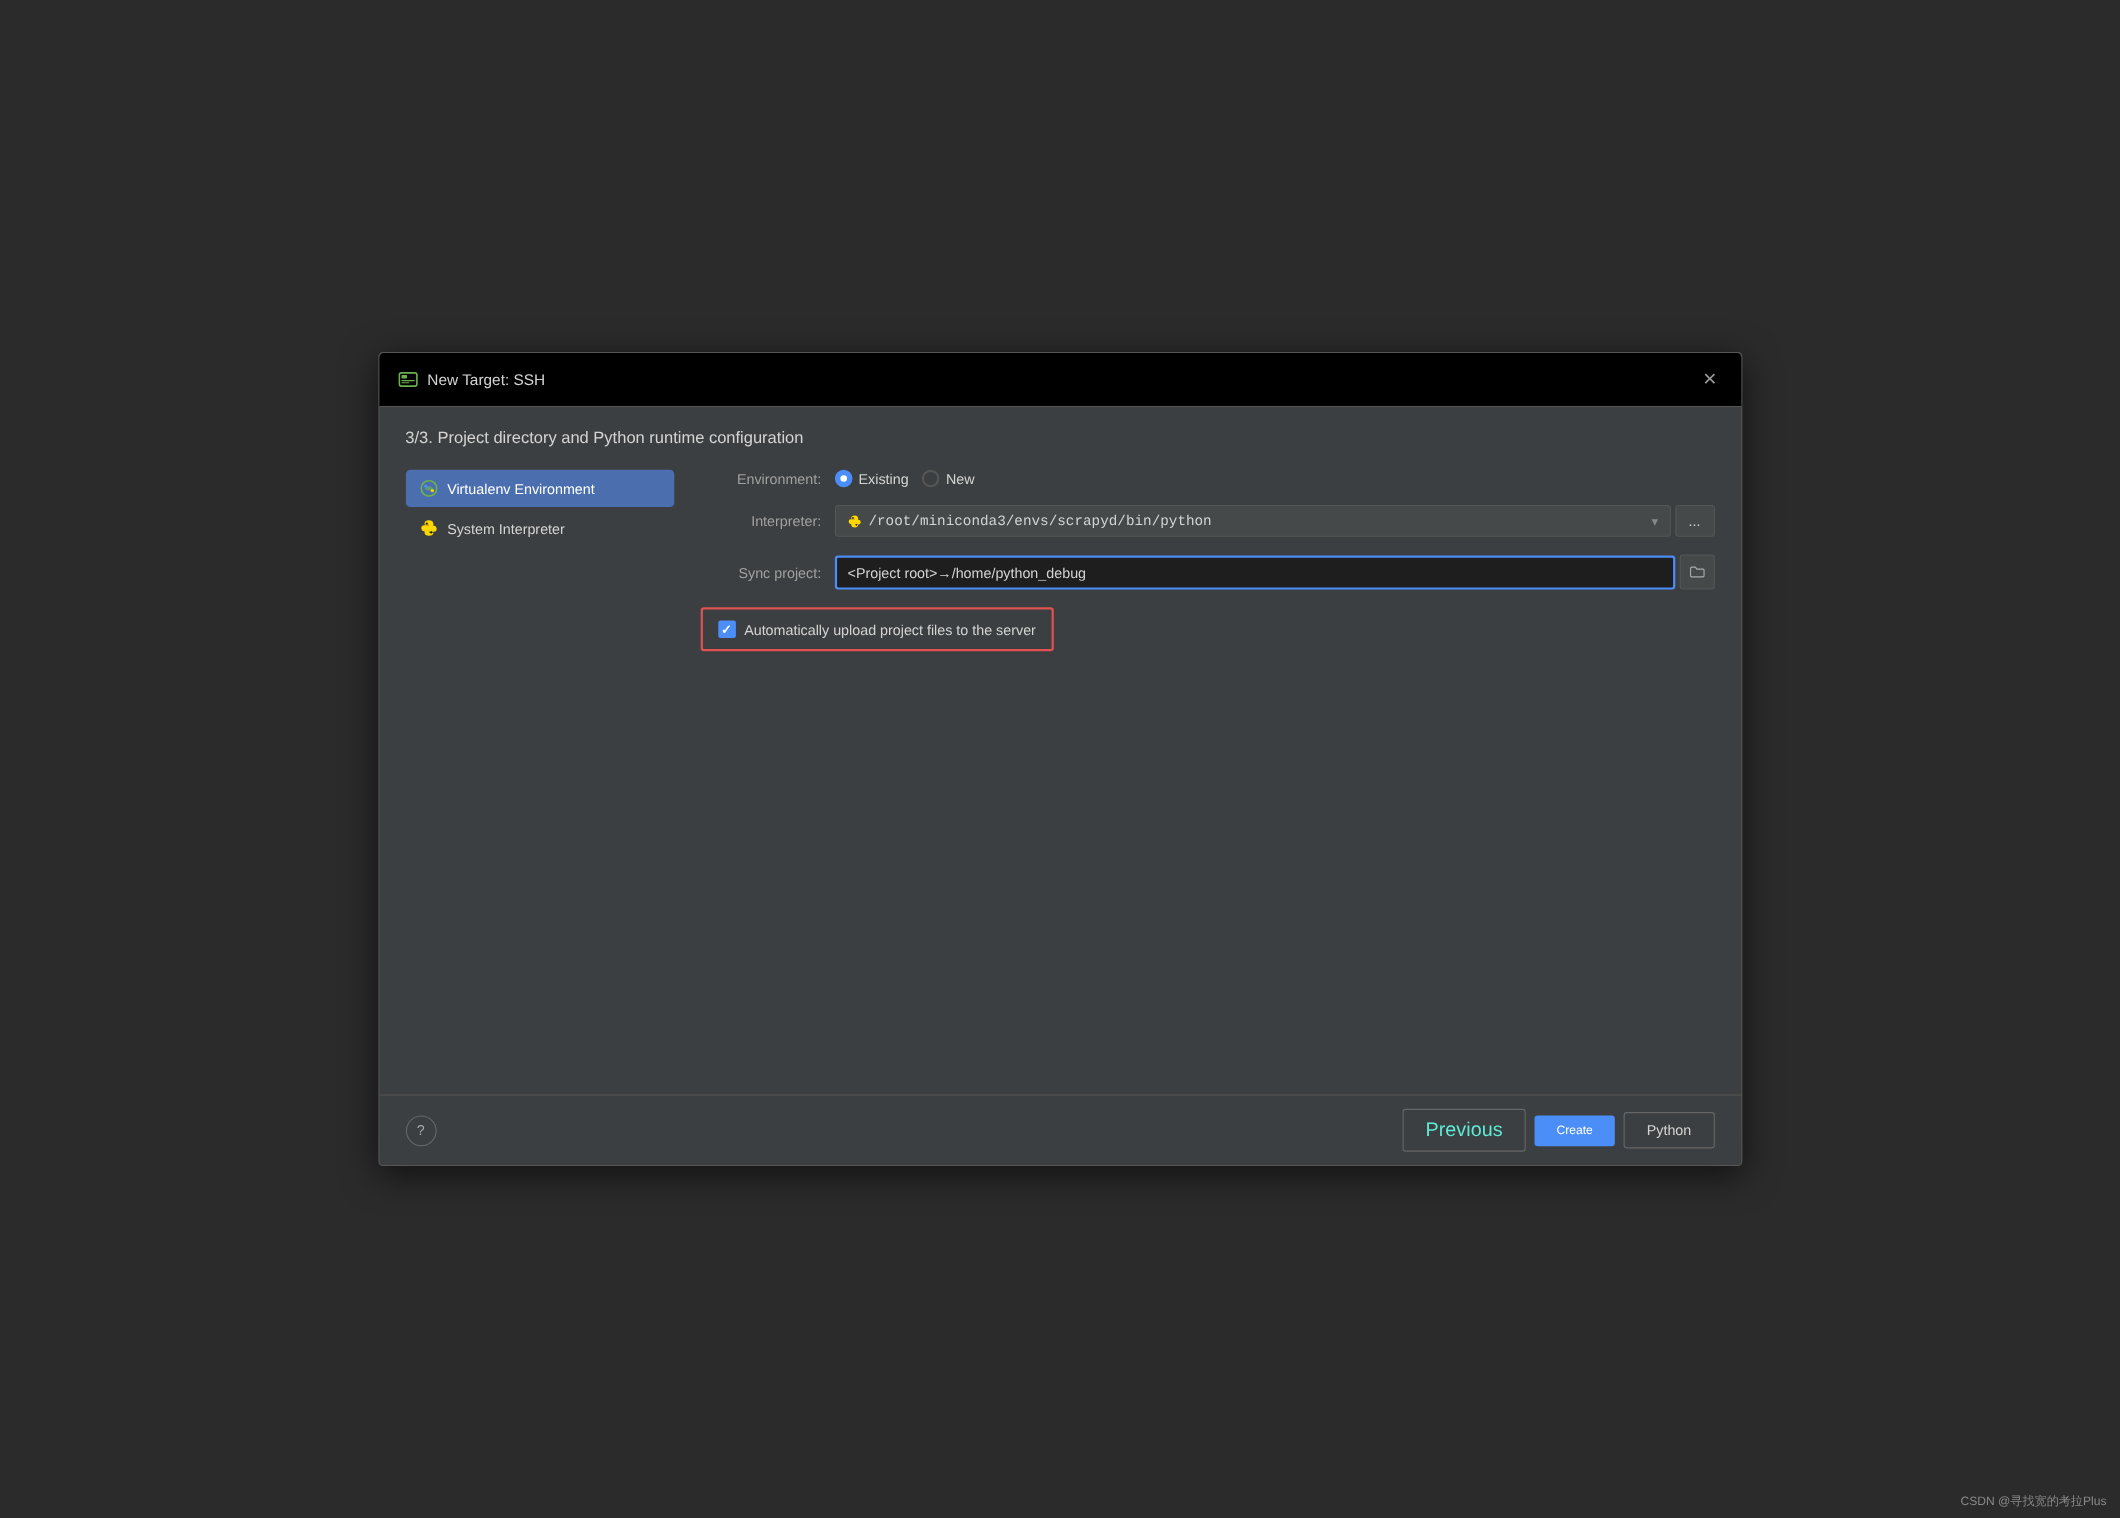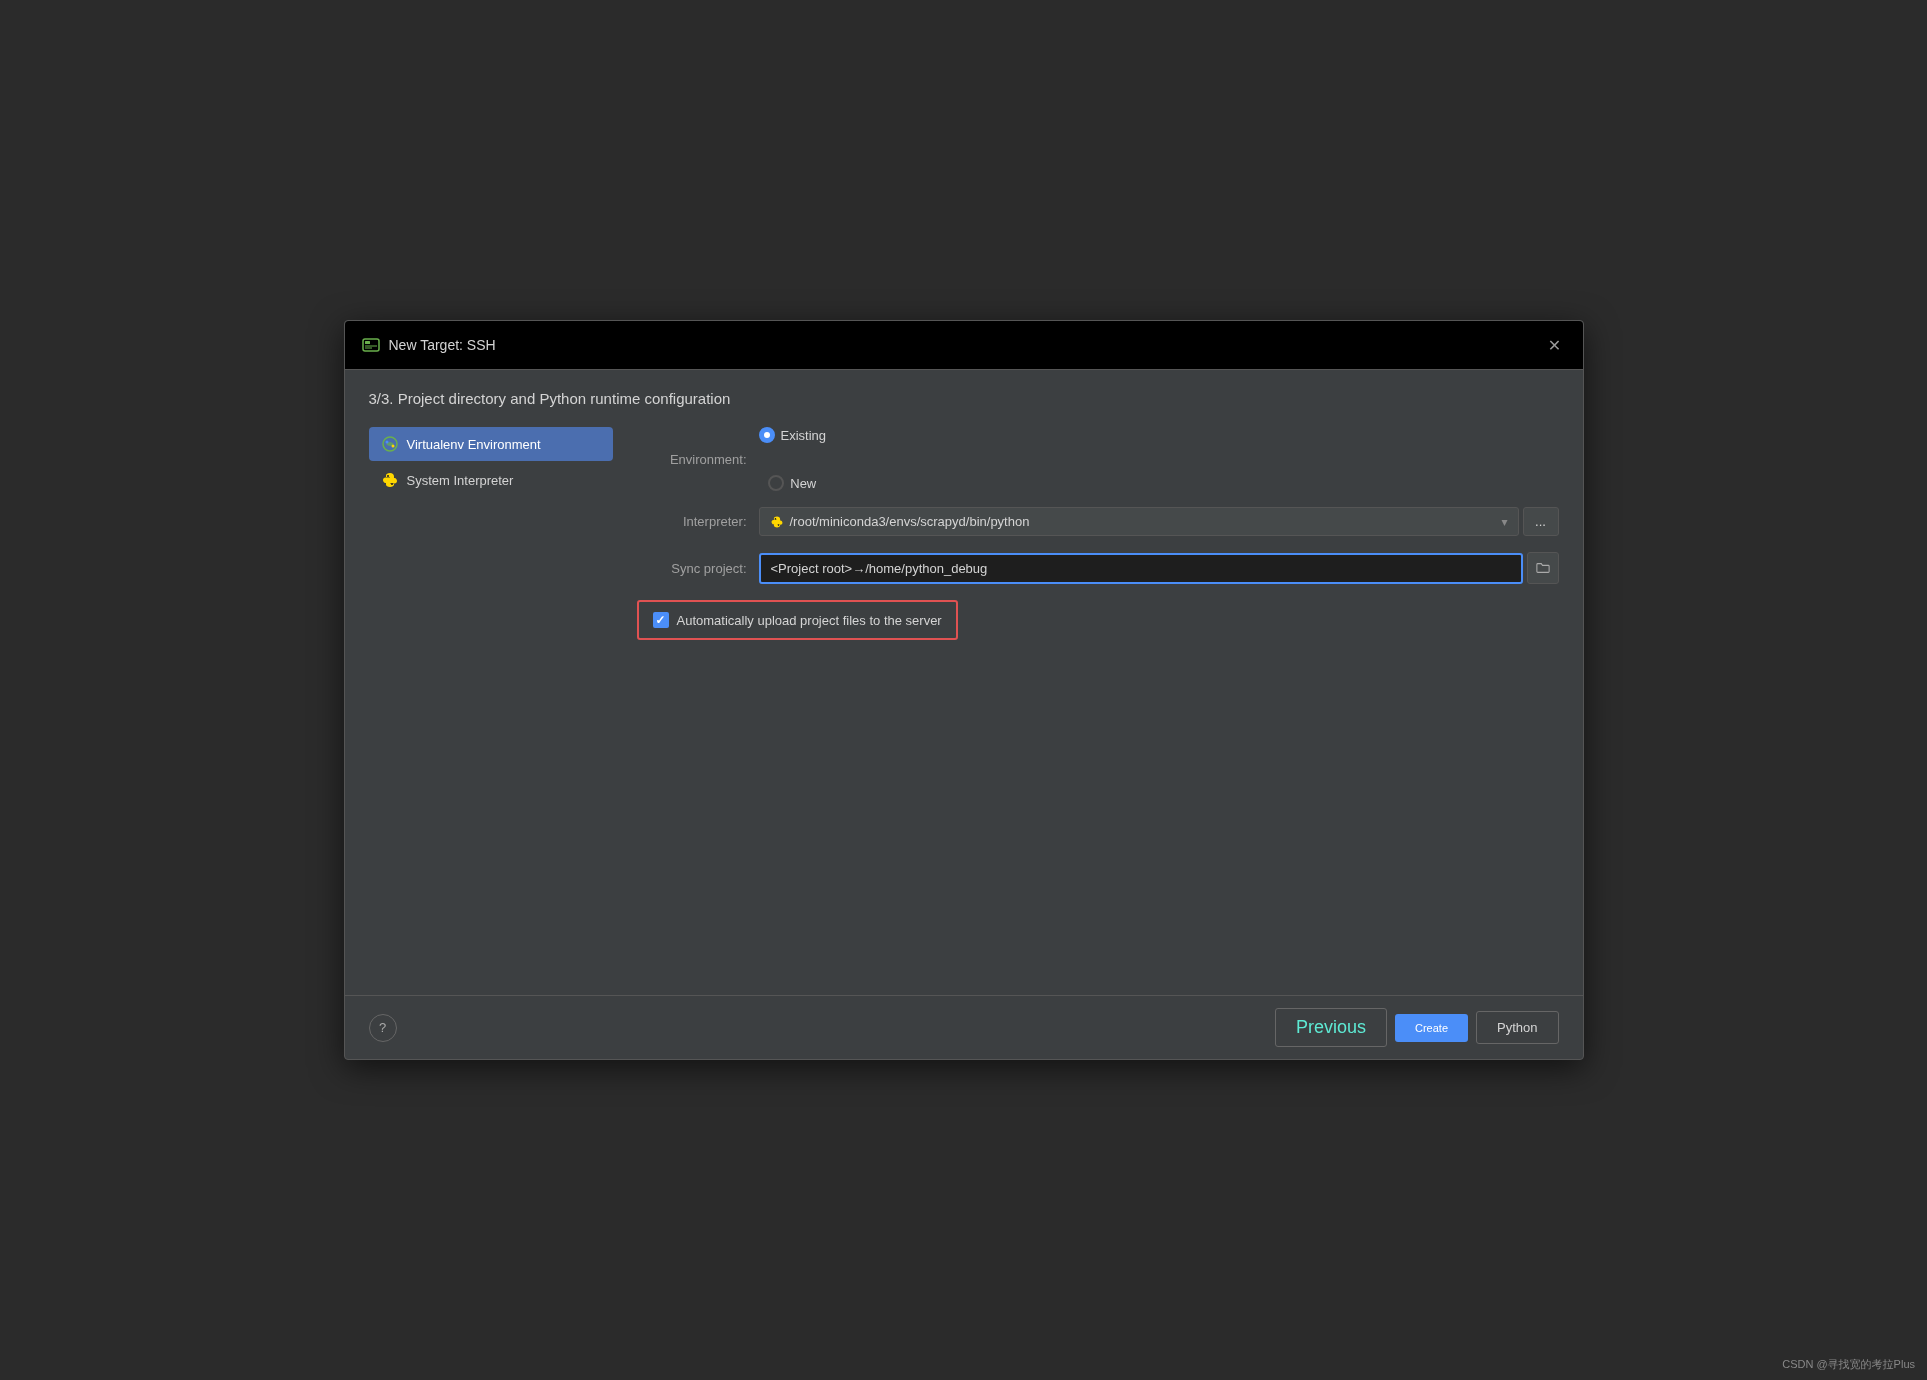--- a/index.html
+++ b/index.html
@@ -151,22 +151,21 @@
       width: 110px;
       text-align: right;
       color: #a0a0a0;
       font-size: 13px;
       flex-shrink: 0;
     }
 
     .radio-group {
       display: flex;
       align-items: center;
-      gap: 32px;
-      flex-direction: column;
+      gap: 12px;
     }
 
     .radio-item {
       display: flex;
       align-items: center;
       gap: 6px;
       cursor: pointer;
     }
 
     .radio-circle {
@@ -223,20 +222,21 @@
       justify-content: space-between;
       cursor: pointer;
       gap: 8px;
     }
 
     .interpreter-select-text {
       display: flex;
       align-items: center;
       gap: 6px;
       flex: 1;
+      font-family: Liberation Mono, monospace;
     }
 
     .interpreter-select-chevron {
       color: #888;
       font-size: 12px;
     }
 
     .interpreter-browse-btn {
       background: #45494a;
       border: 1px solid #555;

